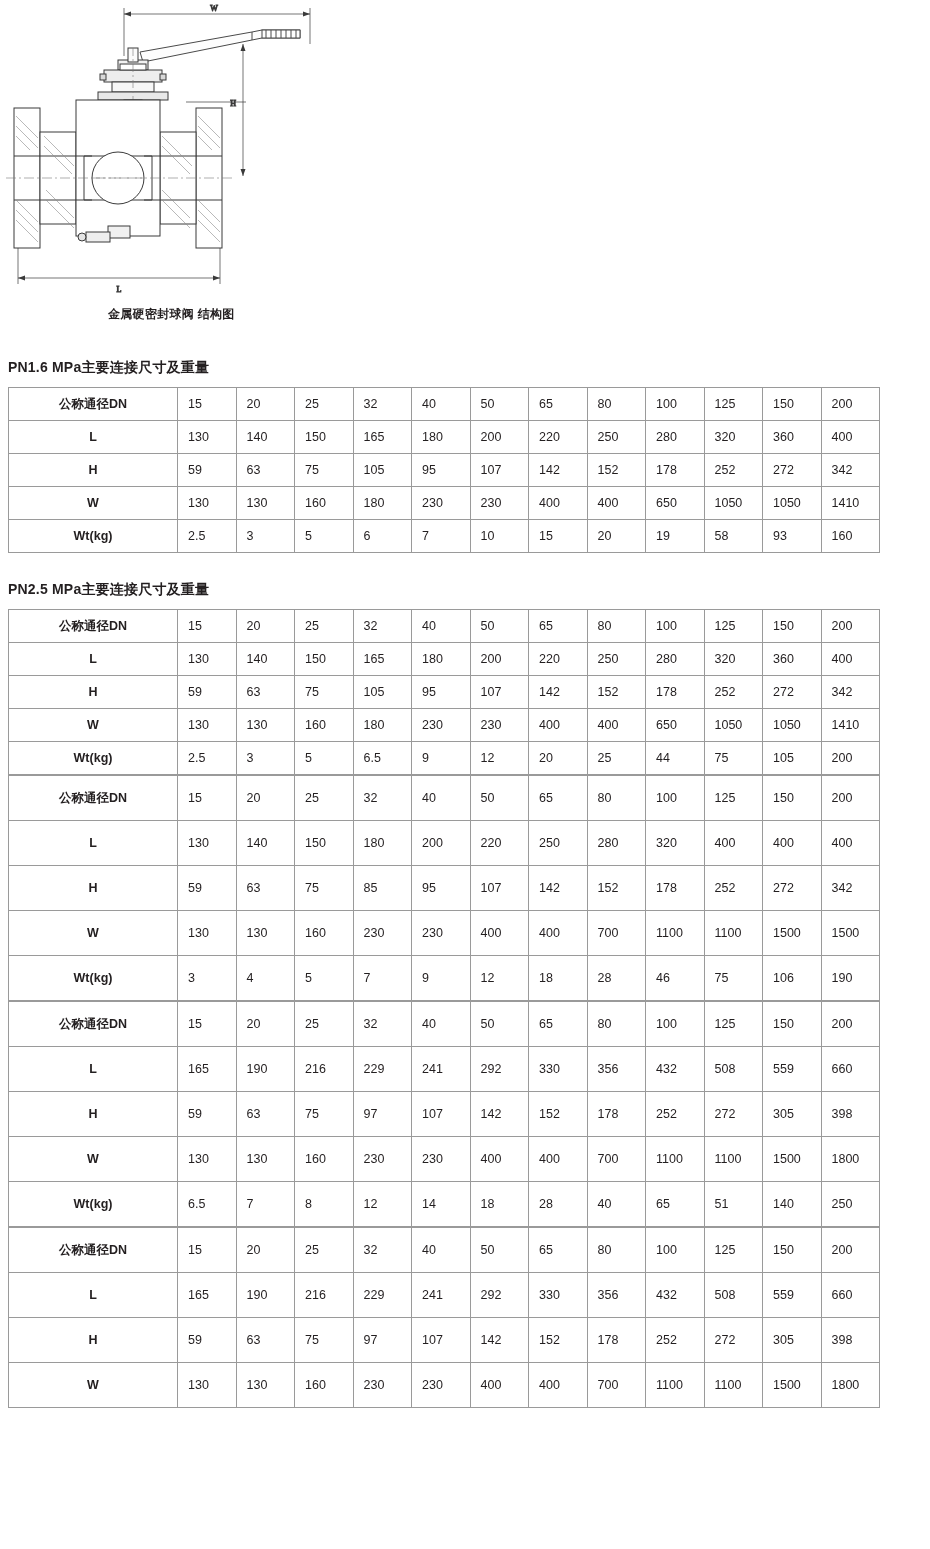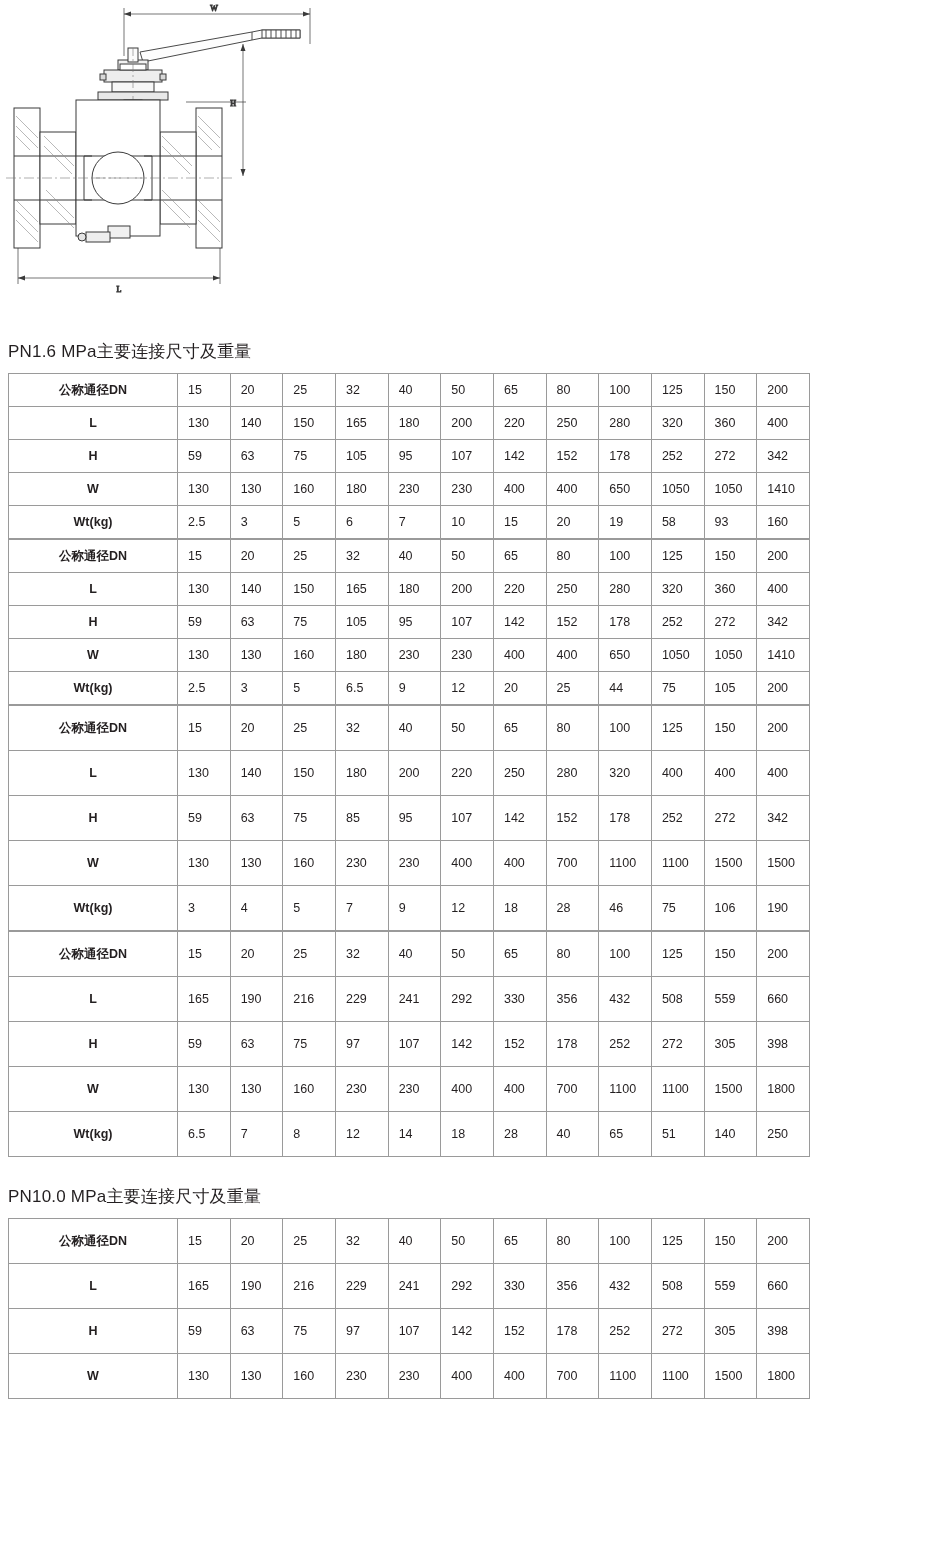--- a/index.html
+++ b/index.html
@@ -37,34 +37,34 @@
     color: #231f20;
     text-align: left;
     padding-left: 108px;
     margin-top: 2px;
     margin-bottom: 0;
     letter-spacing: 0.3px;
   }
 
   
   .section-title {
-    font-size: 17px;
-    font-weight: normal;
+    font-size: 14px;
+    font-weight: bold;
     color: #231f20;
     margin: 28px 0 10px 8px;
     letter-spacing: 0.2px;
   }
   .section-title:first-of-type {
     margin-top: 34px;
   }
 
   
   table.spec {
     border-collapse: collapse;
-    width: 802px;
+    width: 872px;
     margin: 0 0 0 8px;
     table-layout: fixed;
     font-size: 12.5px;
   }
   table.spec td {
     border: 1px solid #9a9a9a;
     padding: 0 10px;
     height: 32px;
     vertical-align: middle;
     color: #231f20;
@@ -190,20 +190,21 @@
         <g stroke-width="0.7">
           <line x1="18" y1="244" x2="18" y2="280"></line>
           <line x1="220" y1="244" x2="220" y2="280"></line>
           <line x1="18" y1="274" x2="220" y2="274"></line>
           <path d="M18 274 l7 -2.5 v5 z" fill="#3a3a3a" stroke="none"></path>
           <path d="M220 274 l-7 -2.5 v5 z" fill="#3a3a3a" stroke="none"></path>
         </g>
         <text x="119" y="288" font-size="8" fill="#231f20" text-anchor="middle" font-family="'Liberation Serif', serif">L</text>
       </g>
     </svg>
+    <div class="figure-caption">金属硬密封球阀 结构图</div>
   </div>
 
   <div>
 
     <div class="section-title">PN1.6 MPa主要连接尺寸及重量</div>
     <table class="spec">
       <tbody>
         <tr>
           <td class="rowhead">公称通径DN</td>
           <td class="val">15</td>
@@ -275,20 +276,21 @@
           <td class="val">15</td>
           <td class="val">20</td>
           <td class="val">19</td>
           <td class="val">58</td>
           <td class="val">93</td>
           <td class="val">160</td>
         </tr>
       </tbody>
     </table>
 
+    <div class="section-title">PN2.5 MPa主要连接尺寸及重量</div>
     <table class="spec">
       <tbody>
         <tr>
           <td class="rowhead">公称通径DN</td>
           <td class="val">15</td>
           <td class="val">20</td>
           <td class="val">25</td>
           <td class="val">32</td>
           <td class="val">40</td>
           <td class="val">50</td>
@@ -515,21 +517,20 @@
           <td class="val">28</td>
           <td class="val">40</td>
           <td class="val">65</td>
           <td class="val">51</td>
           <td class="val">140</td>
           <td class="val">250</td>
         </tr>
       </tbody>
     </table>
 
-    <div class="section-title">PN10.0 MPa主要连接尺寸及重量</div>
     <table class="spec tall">
       <tbody>
         <tr>
           <td class="rowhead">公称通径DN</td>
           <td class="val">15</td>
           <td class="val">20</td>
           <td class="val">25</td>
           <td class="val">32</td>
           <td class="val">40</td>
           <td class="val">50</td>

